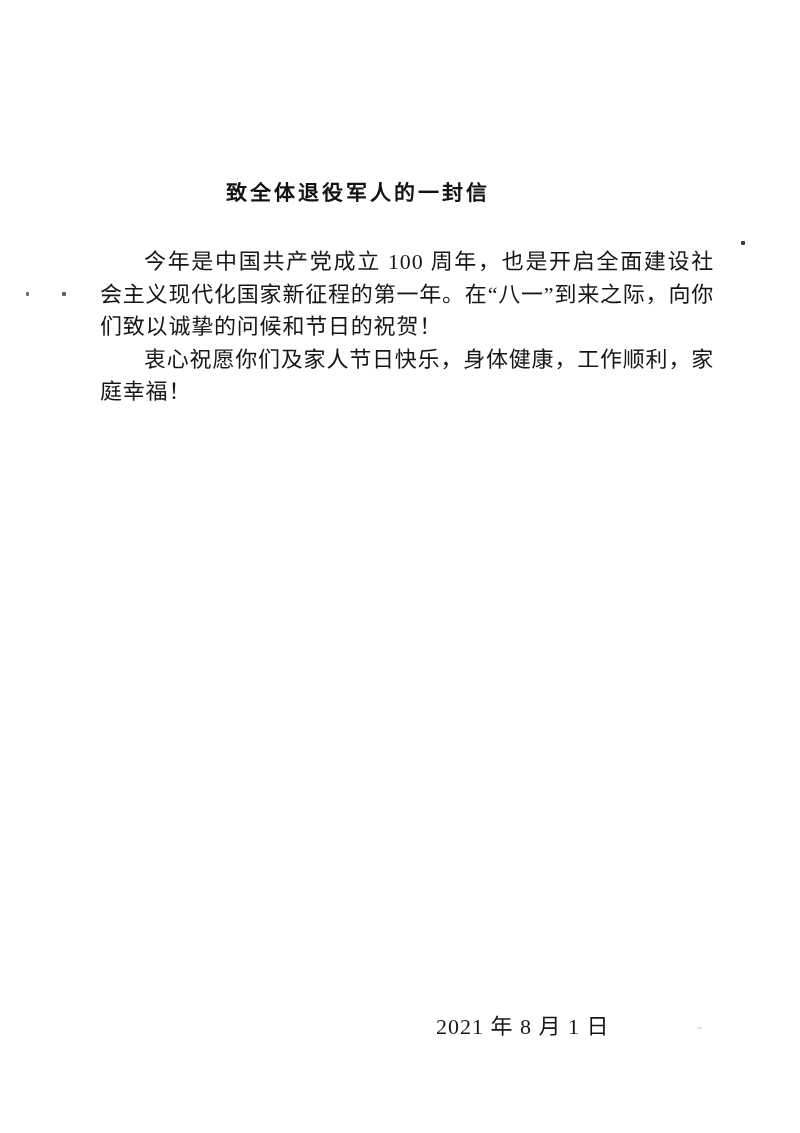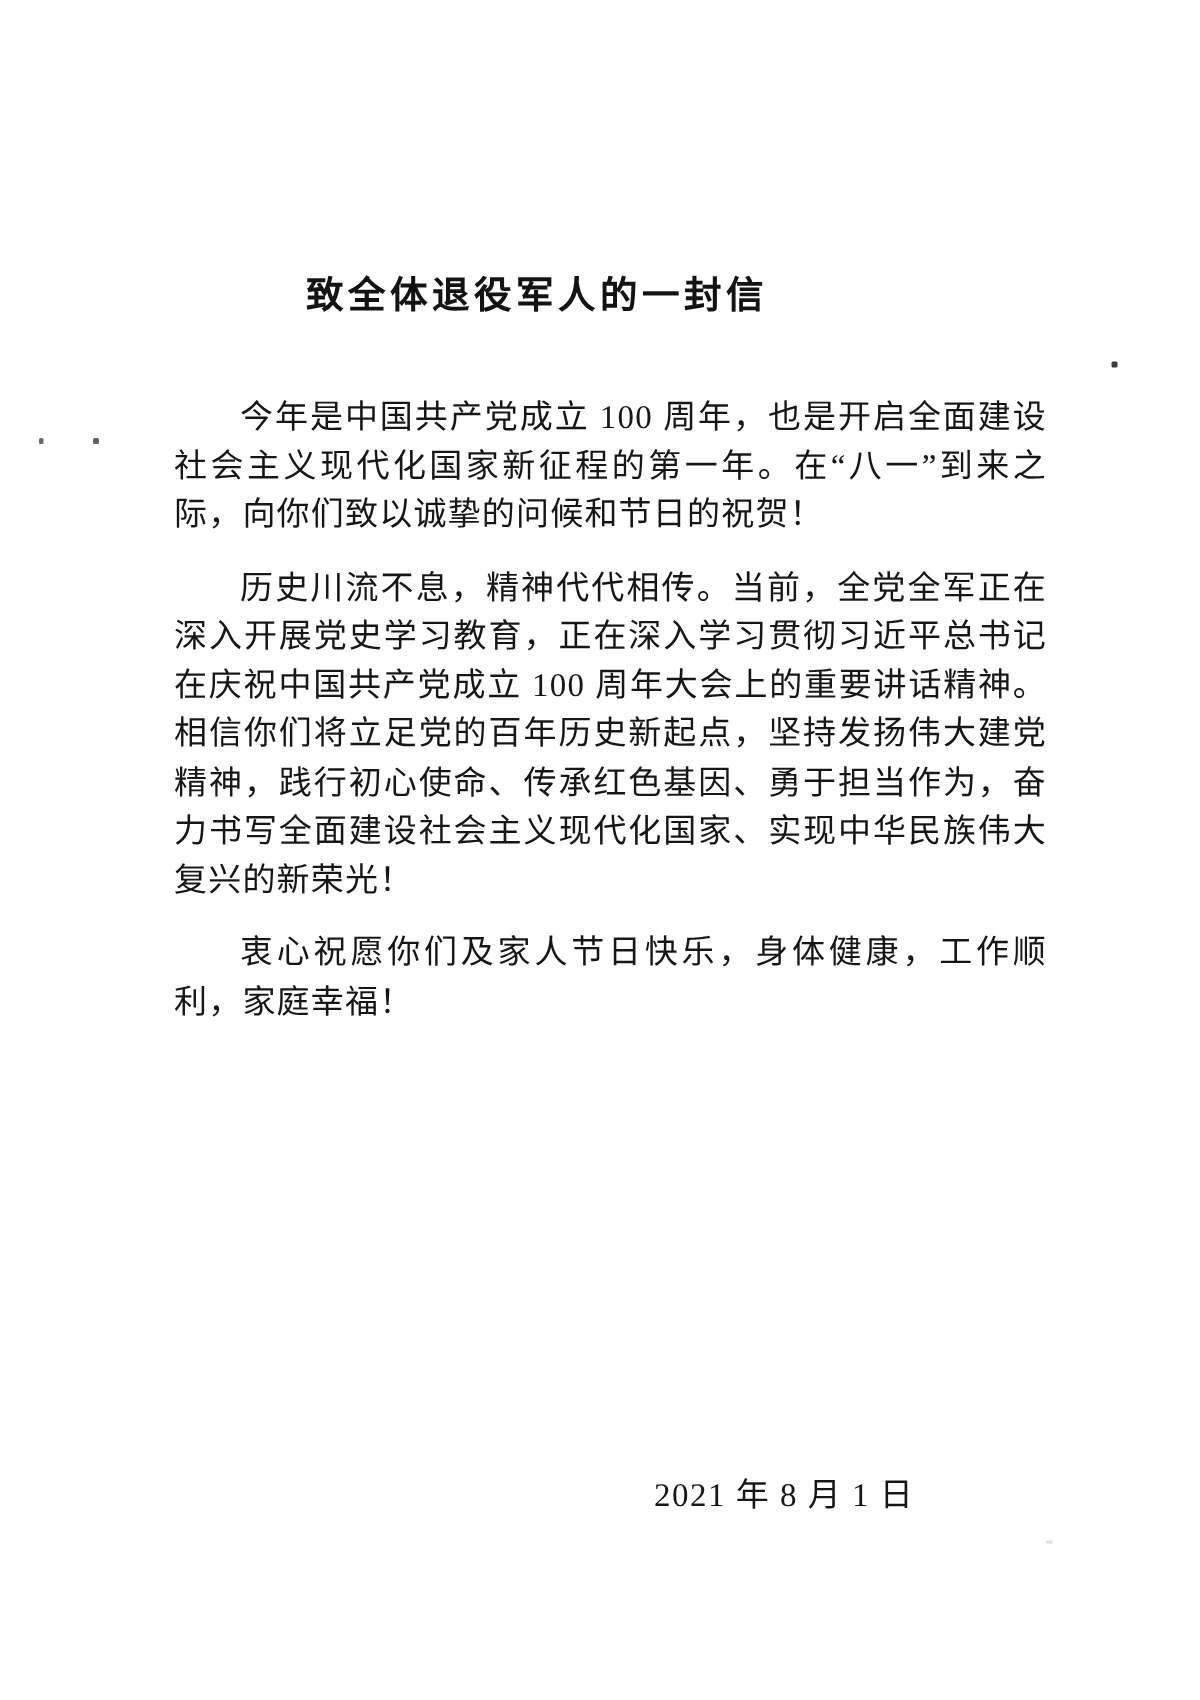--- a/index.html
+++ b/index.html
@@ -16,54 +16,54 @@
     font-family: "Liberation Serif", "DejaVu Serif", serif;
     color: #151515;
   }
   .letter-title {
     position: absolute;
     top: 176px;
     left: 0;
     width: 716px;
     margin: 0;
     text-align: center;
-    font-size: 25px;
+    font-size: 21px;
     font-weight: 700;
     letter-spacing: 3px;
     color: #131313;
   }
   .letter-body {
     position: absolute;
     top: 246px;
     left: 100px;
     width: 614px;
     font-size: 22px;
     line-height: 32.5px;
     letter-spacing: 0.8px;
     text-align: justify;
     text-justify: inter-character;
     color: #161616;
   }
   .letter-body p {
-    margin: 16px;
+    margin: 0;
     padding: 0;
     text-indent: 2em;
   }
   .signature {
     position: absolute;
     top: 941px;
     left: 348px;
     font-size: 22px;
     letter-spacing: 1.5px;
     white-space: nowrap;
     color: #161616;
   }
   .letter-date {
     position: absolute;
-    top: 978px;
+    top: 1008px;
     left: 436px;
     font-size: 22px;
     letter-spacing: 1px;
     white-space: nowrap;
     color: #161616;
   }
   .speck {
     position: absolute;
     background: #3a3a3a;
     border-radius: 1px;
@@ -75,21 +75,20 @@
 </style>
 </head>
 <body>
 
 <div class="page">
 
   <h1 class="letter-title">致全体退役军人的一封信</h1>
 
   <div class="letter-body">
     <p>今年是中国共产党成立 100 周年，也是开启全面建设社会主义现代化国家新征程的第一年。在“八一”到来之际，向你们致以诚挚的问候和节日的祝贺！</p>
-    <p>历史川流不息，精神代代相传。当前，全党全军正在深入开展党史学习教育，正在深入学习贯彻习近平总书记在庆祝中国共产党成立 100 周年大会上的重要讲话精神。相信你们将立足党的百年历史新起点，坚持发扬伟大建党精神，践行初心使命、传承红色基因、勇于担当作为，奋力书写全面建设社会主义现代化国家、实现中华民族伟大复兴的新荣光！</p>
     <p>衷心祝愿你们及家人节日快乐，身体健康，工作顺利，家庭幸福！</p>
   </div>
 
 
   <div class="letter-date">2021 年 8 月 1 日</div>
 
   <div class="speck speck-1"></div>
   <div class="speck speck-2"></div>
   <div class="speck speck-3"></div>
   <div class="speck speck-4"></div>

